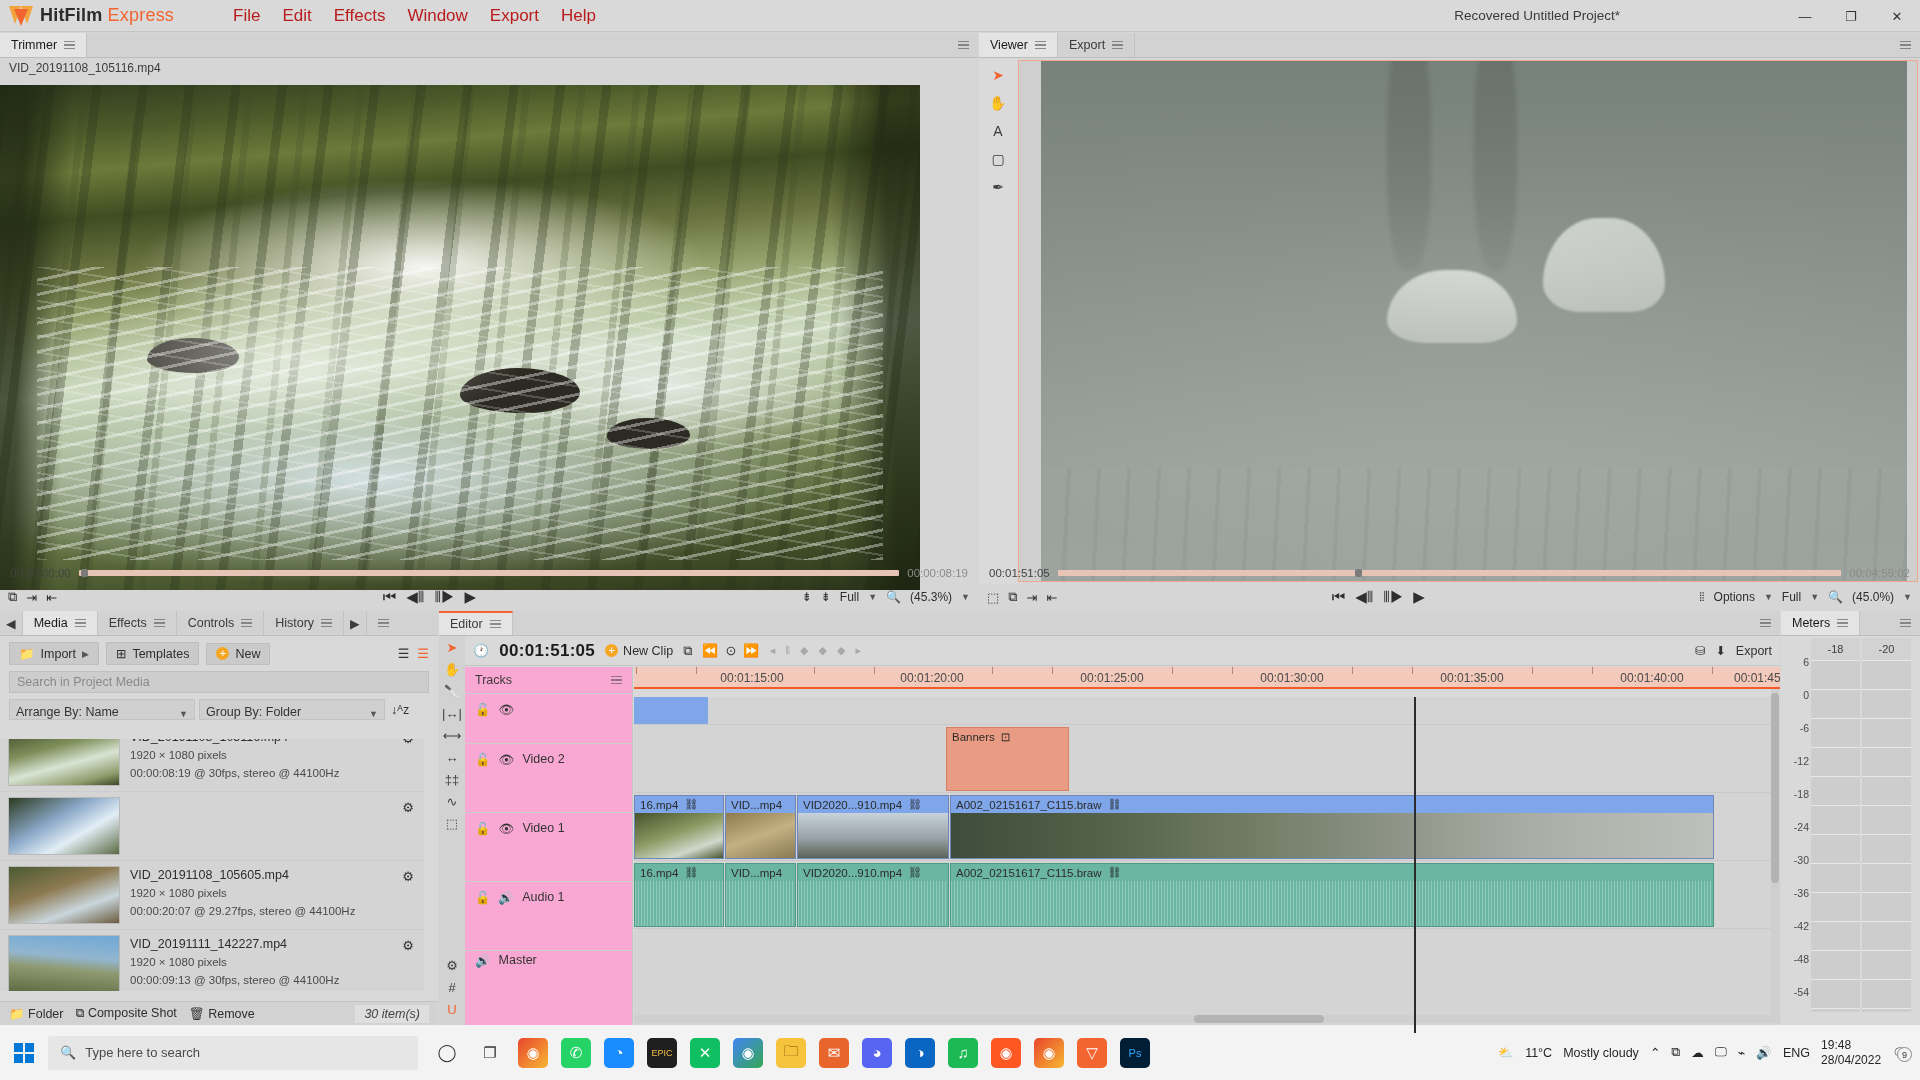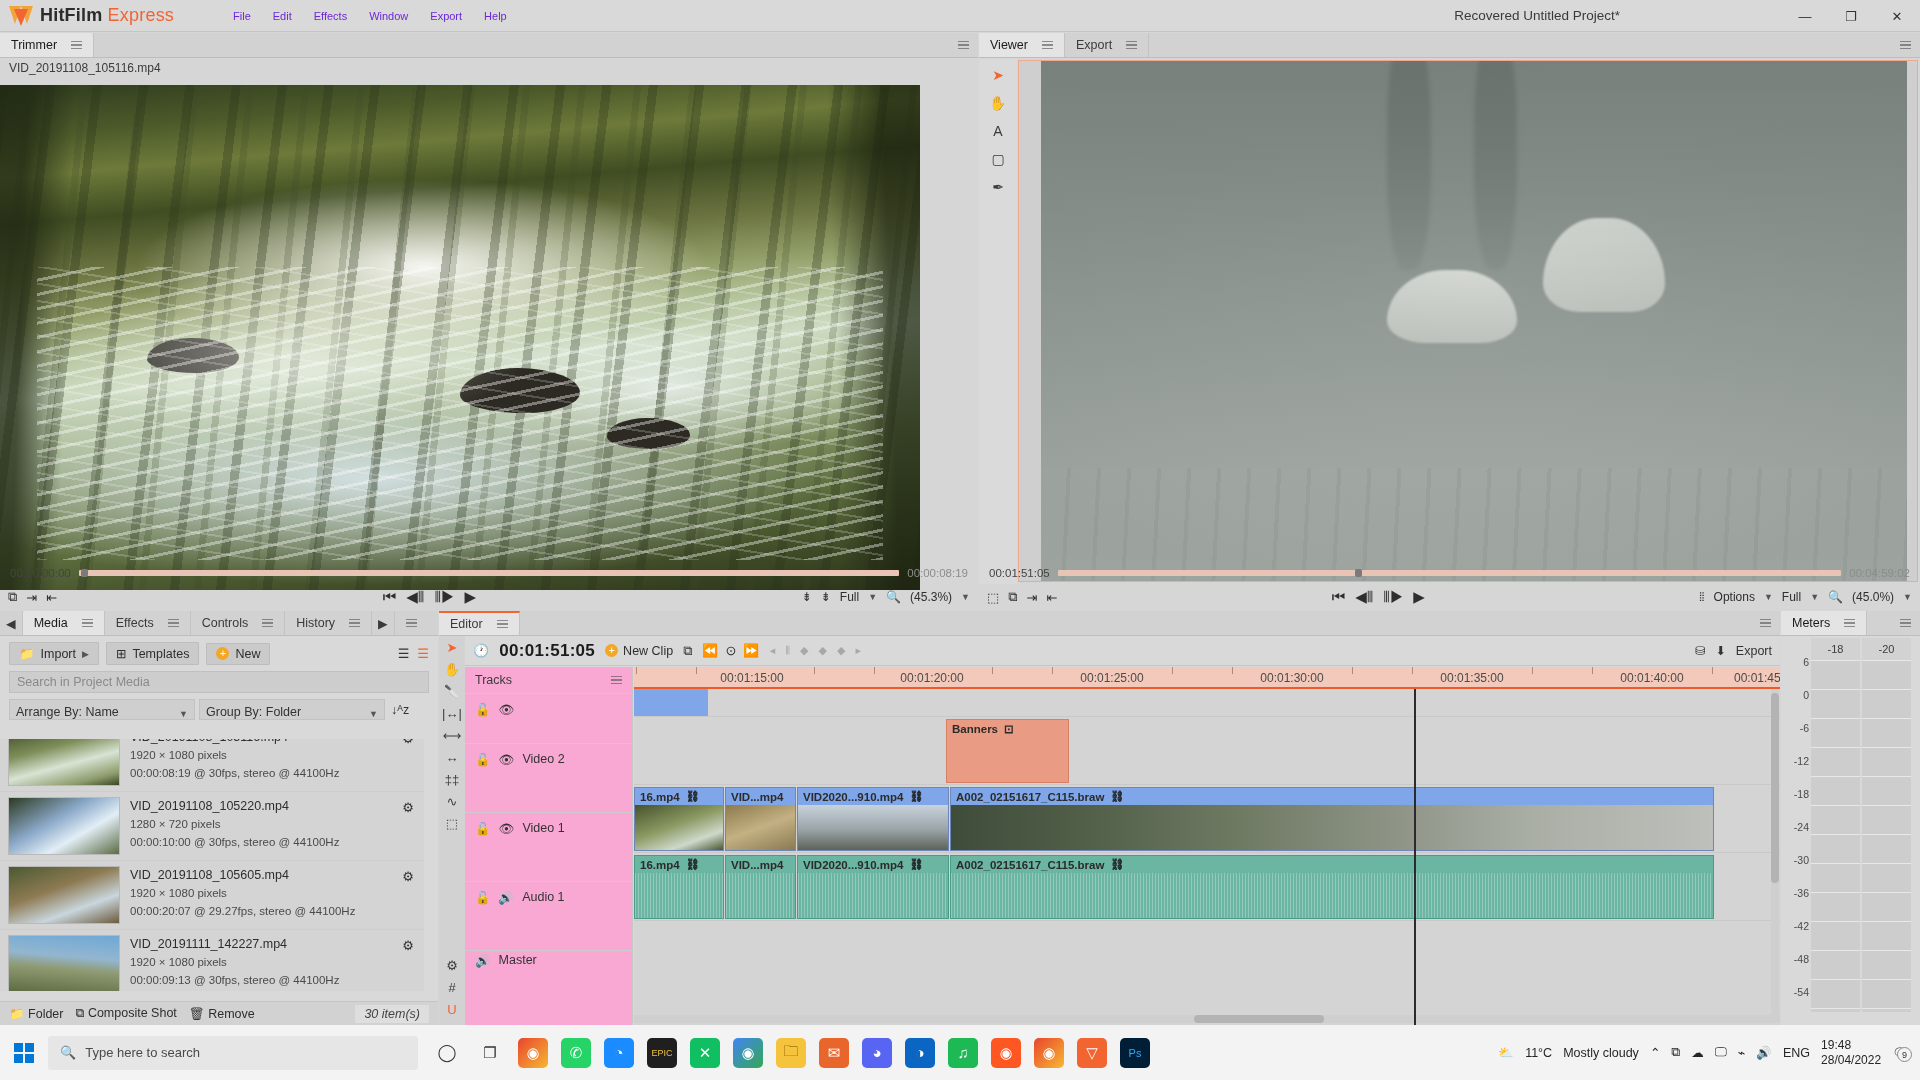--- a/index.html
+++ b/index.html
@@ -17,32 +17,32 @@
   
   .titlebar {
     position: absolute; left: 0; top: 0; width: 1920px; height: 32px;
     background: #d9d9d9; display: flex; align-items: center;
     border-bottom: 1px solid #c4c4c4;
   }
   .logo-mark { width: 26px; height: 24px; margin-left: 8px; margin-right: 6px; position: relative; }
   .brand { font-size: 18px; font-weight: bold; color: #2b2b2b; letter-spacing: .2px; }
   .brand .ex { color: #f26430; font-weight: normal; }
   .menubar { display: flex; margin-left: 48px; gap: 0px; }
-  .menu-item { padding: 4px 11px; font-size: 11px; color: #6d28d9; cursor: default; }
+  .menu-item { padding: 4px 11px; font-size: 17px; color: #b91c1c; cursor: default; }
   .project-title { position: absolute; right: 300px; top: 8px; font-size: 13.5px; color: #3a3a3a; }
   .wincontrols { position: absolute; right: 0; top: 0; height: 32px; display: flex; }
   .wc { width: 46px; height: 32px; display: flex; align-items: center; justify-content: center; font-size: 13px; color: #333; }
 
   
   .tabbar {
     height: 25px; background: #d2d2d2; display: flex; align-items: stretch;
     border-bottom: 1px solid #bdbdbd; font-size: 12.5px;
   }
   .tab {
-    display: flex; align-items: center; gap: 14px; padding: 0 11px;
+    display: flex; align-items: center; gap: 7px; padding: 0 11px;
     color: #3a3a3a; background: #d2d2d2; border-right: 1px solid #c3c3c3;
   }
   .tab.active { background: #e4e4e4; color: #1a1a1a; }
   .tab.accent { border-top: 2px solid #f26430; background: #e4e4e4; }
   .hamb { display: inline-block; width: 11px; height: 9px; position: relative; opacity: .62; }
   .hamb::before, .hamb::after, .hamb i {
     content: ""; position: absolute; left: 0; width: 11px; height: 1.5px; background: #555;
   }
   .hamb::before { top: 0; } .hamb i { top: 3.5px; display:block; } .hamb::after { top: 7px; }
   .tabbar-spacer { flex: 1; }
@@ -175,21 +175,21 @@
   .track-head-row { height: 69px; border-top: 1px solid #cccccc; display: flex; align-items: flex-start; gap: 8px; padding: 8px 10px; font-size: 12.5px; color: #333; }
 
   .ruler {
     position: absolute; left: 195px; top: 56px; width: 1146px; height: 22px;
     background: #f2c9ba; font-size: 10px; color: #4a4a4a; overflow: hidden;
     border-bottom: 2px solid #ef5a29;
   }
   .rtick { position: absolute; top: 0; width: 1px; height: 7px; background: #b58678; }
   .rlabel { position: absolute; top: 4px; font-size: 12px; color: #4a4a4a; transform: translateX(-50%); white-space: nowrap; }
 
-  .tl-canvas { position: absolute; left: 195px; top: 78px; width: 1146px; height: 336px; overflow: hidden; background: #d4d4d4; font-weight: bold; }
+  .tl-canvas { position: absolute; left: 195px; top: 86px; width: 1146px; height: 336px; overflow: hidden; background: #d4d4d4; }
   .lane { position: absolute; left: 0; width: 1146px; border-bottom: 1px solid #c9c9c9; }
   .clip { position: absolute; border: 1px solid #6f86b8; overflow: hidden; }
   .clip-title { height: 17px; display: flex; align-items: center; gap: 6px; padding: 0 5px; font-size: 11.5px; color: #2b2b2b; }
   .clip.video { background: #7fa6e8; }
   .clip.video .clip-title { background: #7fa6e8; }
   .clip.audio { background: #6bb5a3; border-color: #4d9a87; }
   .clip.audio .clip-title { background: #6bb5a3; }
   .clip.banner { background: #ea9b84; border-color: #d78066; }
   .clip.banner .clip-title { background: #ea9b84; }
   .filmstrip { position: absolute; left: 0; top: 17px; right: 0; bottom: 0; }
@@ -469,25 +469,20 @@
         <div class="mmeta">
           <div class="mname">VID_20191108_105116.mp4</div>
           <div class="mdim">1920 × 1080 pixels</div>
           <div class="mdim">00:00:08:19 @ 30fps, stereo @ 44100Hz</div>
         </div>
         <span class="gear">⚙</span>
       </div>
       <div class="mrow">
         <div class="mthumb">
           <div style="width:100%;height:100%;background:linear-gradient(150deg,#2d3a20,#8aa8c8 40%,#e2eef6 65%,#5c6b44)"></div>
-        </div>
-        <div class="mmeta">
-          <div class="mname">VID_20191108_105220.mp4</div>
-          <div class="mdim">1280 × 720 pixels</div>
-          <div class="mdim">00:00:10:00 @ 30fps, stereo @ 44100Hz</div>
         </div>
         <span class="gear">⚙</span>
       </div>
       <div class="mrow">
         <div class="mthumb">
           <div style="width:100%;height:100%;background:linear-gradient(160deg,#4b5a32,#8d7a52 40%,#c9d6dd 70%,#6b5a3c)"></div>
         </div>
         <div class="mmeta">
           <div class="mname">VID_20191108_105605.mp4</div>
           <div class="mdim">1920 × 1080 pixels</div>

